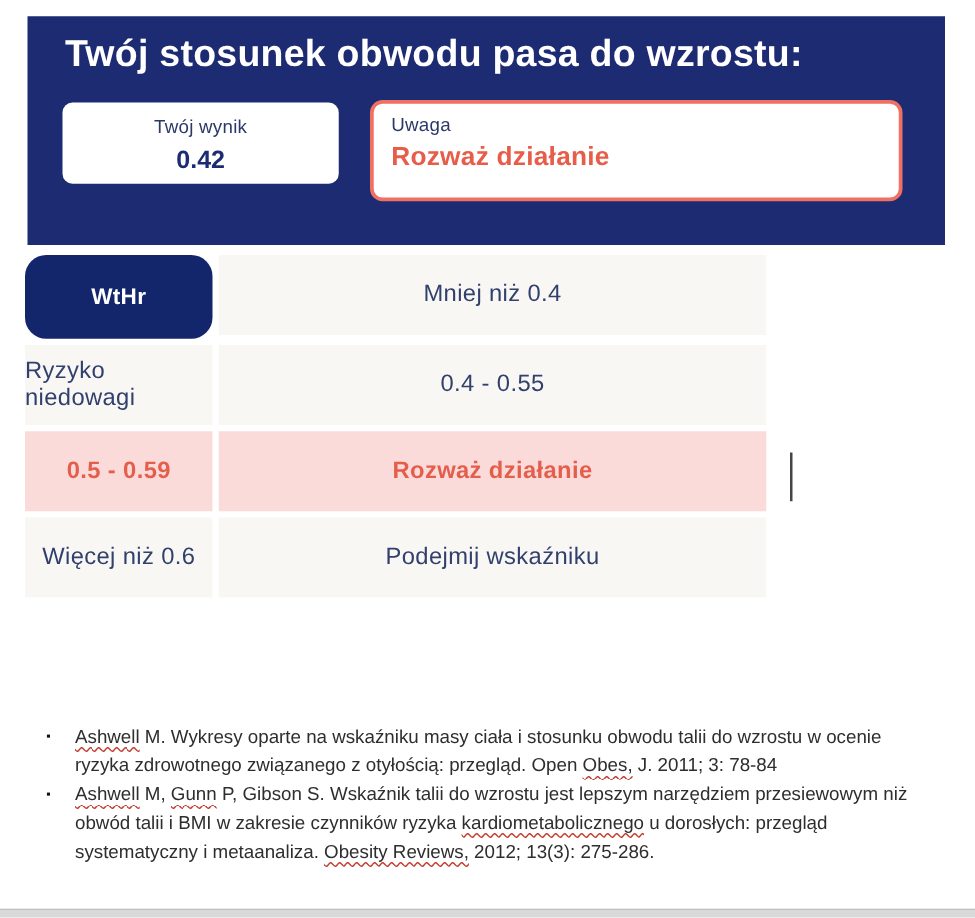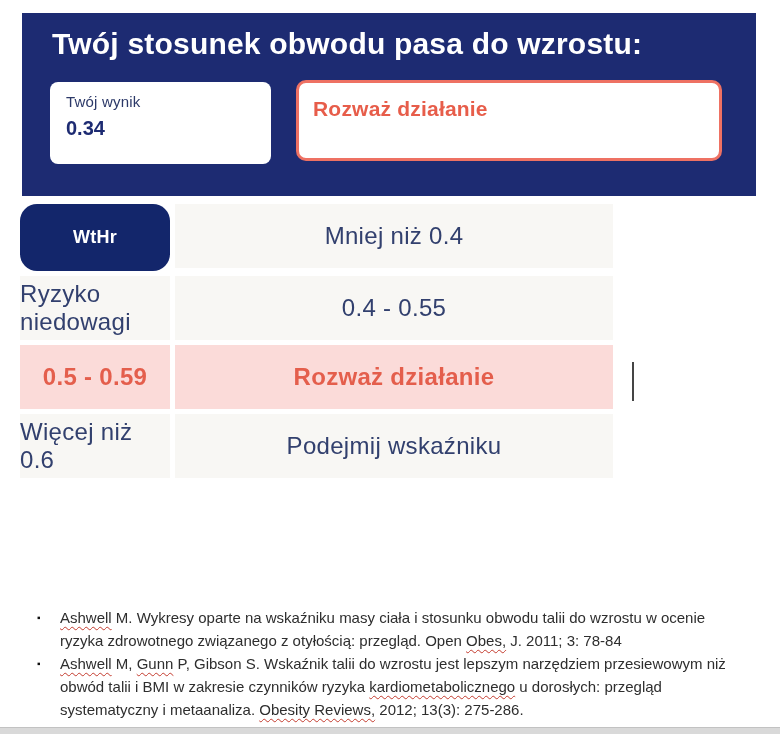--- a/index.html
+++ b/index.html
@@ -26,21 +26,21 @@
     white-space: nowrap;
   }
   .cards {
     position: absolute; left: 28px; top: 69px;
     display: flex; gap: 25px; align-items: flex-start;
   }
   .card {
     background: #ffffff; border-radius: 8px;
     padding: 11px 16px;
   }
-  .card-result { width: 221px; height: 82px; }
+  .card-result { width: 221px; height: 65px; text-align: center; }
   .card-alert {
     width: 426px; height: 81px; margin-top: -2px;
     border: 3px solid #ee7163; border-radius: 10px;
     padding: 9px 14px;
   }
   .card-label { font-size: 15px; color: #2c3968; letter-spacing: 0.2px; }
   .card-value { font-size: 20px; font-weight: bold; color: #1d2b72; margin-top: 7px; }
   .card-alert .card-value { font-size: 21px; color: #e75d4a; margin-top: 5px; letter-spacing: 0.2px; }
 
   
@@ -53,37 +53,37 @@
     background: #ffffff;
   }
   .th {
     background: #13266b; color: #ffffff;
     font-weight: bold; font-size: 18px; letter-spacing: 0.3px;
     height: 67px;
     display: flex; align-items: center; justify-content: center; border-radius: 17px;
   }
   .td {
     background: #f8f7f4; color: #32406e;
-    font-size: 24px; letter-spacing: 0.3px;
+    font-size: 19px; letter-spacing: 0.3px;
     height: 64px;
     display: flex; align-items: center; justify-content: center;
   }
   .td.pink {
     background: #fbdbd9; color: #e45e4c; font-weight: bold;
   }
 
   
   .caret {
     position: absolute; left: 632px; top: 362px;
     width: 2px; height: 39px; background: #454545;
   }
 
   
   .references {
-    position: absolute; left: 37px; top: 606px;
+    position: absolute; left: 37px; top: 578px;
     width: 706px;
     font-size: 15px; line-height: 23px; color: #2e2e2e;
   }
   .references ul { margin: 0; padding: 0 0 0 23px; list-style: none; }
   .references li { position: relative; }
   .references li::before {
     content: "▪";
     position: absolute; left: -23px; top: 0;
     font-size: 10px; color: #111111;
   }
@@ -103,23 +103,24 @@
   }
 </style>
 </head>
 <body>
 
 <div class="hero">
   <div class="hero-title">Twój stosunek obwodu pasa do wzrostu:</div>
   <div class="cards">
     <div class="card card-result">
       <div class="card-label">Twój wynik</div>
-      <div class="card-value">0.34</div>
+      <div class="card-value">0.42</div>
     </div>
     <div class="card card-alert">
+      <div class="card-label">Uwaga</div>
       <div class="card-value">Rozważ działanie</div>
     </div>
   </div>
 </div>
 
 <div class="wthr-table">
   <div class="th">WtHr</div>
 
   <div class="td">Mniej niż 0.4</div>
   <div class="td">Ryzyko niedowagi</div>

